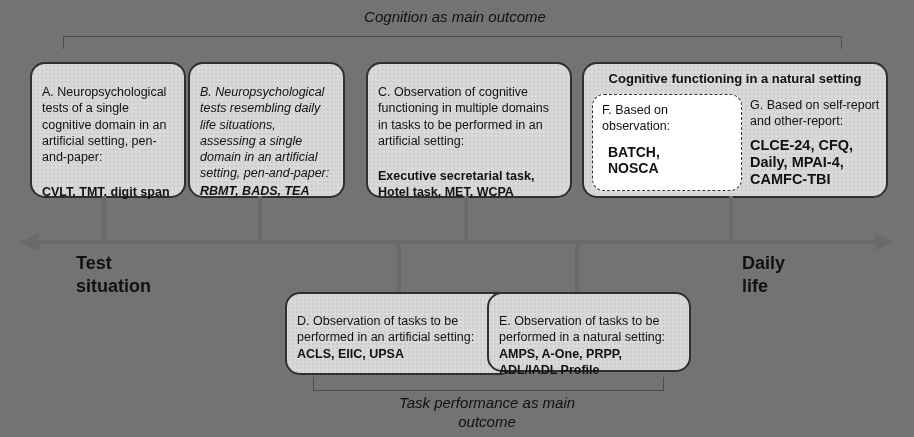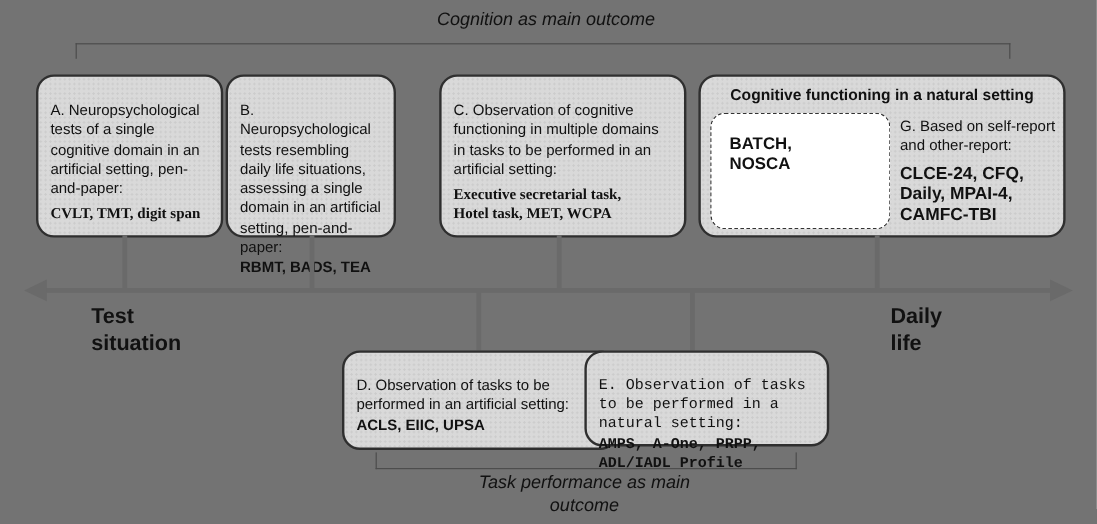--- a/index.html
+++ b/index.html
@@ -20,29 +20,29 @@
   #bottom-outcome-label{left:367px;top:394px;width:240px;}
 
   
   .gbox{position:absolute;background-color:#d9d9d9;
         background-image:radial-gradient(#cccccc 0.8px,transparent 0.9px);
         background-size:4px 4px;
         border:2px solid #2f2f2f;border-radius:15px;
         box-sizing:border-box;padding:20px 10px;line-height:1.3;font-size:12.5px;}
   .gbox .desc{white-space:normal;}
   .gbox .tools{font-weight:bold;white-space:pre-line;}
-  .gap-tools{margin-top:5px;font-family:Liberation Serif, serif;}
+  .gap-tools{margin-top:19px;}
   .nogap-tools{margin-top:1px;}
 
   #box-a{left:30px;top:62px;width:156px;height:136px;}
-  #box-b{left:188px;top:62px;width:142px;height:136px;}
+  #box-b{left:188px;top:62px;width:157px;height:136px;font-style:italic;}
   #box-c{left:366px;top:62px;width:206px;height:136px;}
   #box-fg{left:582px;top:62px;width:306px;height:136px;padding:5px 22px;}
   #box-d{left:285px;top:292px;width:230px;height:83px;line-height:1.27;}
-  #box-e{left:487px;top:292px;width:204px;height:80px;line-height:1.27;font-family:Liberation Mono, monospace;}
+  #box-e{left:487px;top:292px;width:204px;height:80px;line-height:1.27;}
 
   
   #ns-header{font-weight:bold;font-size:13px;text-align:center;margin-top:2px;}
   #box-f{position:absolute;left:8px;top:30px;width:150px;height:97px;
          background:#ffffff;border:1.6px dashed #333;border-radius:12px;
          box-sizing:border-box;padding:7px 9px;}
   #box-f .tools{font-size:14px;margin-top:9px;margin-left:6px;line-height:1.2;}
   #box-g{position:absolute;left:166px;top:33px;width:134px;}
   #box-g .tools{font-size:14.5px;margin-top:7px;line-height:1.2;}
 
@@ -91,20 +91,21 @@
 
   <div id="box-c" class="gbox">
     <div class="desc">C. Observation of cognitive functioning in multiple domains in tasks to be performed in an artificial setting:</div>
     <div class="tools gap-tools">Executive secretarial task,
 Hotel task, MET, WCPA</div>
   </div>
 
   <div id="box-fg" class="gbox">
     <div id="ns-header">Cognitive functioning in a natural setting</div>
     <div id="box-f">
+      <div class="desc">F. Based on observation:</div>
       <div class="tools">BATCH,
 NOSCA</div>
     </div>
     <div id="box-g">
       <div class="desc">G. Based on self-report and other-report:</div>
       <div class="tools">CLCE-24, CFQ,
 Daily, MPAI-4,
 CAMFC-TBI</div>
     </div>
   </div>

